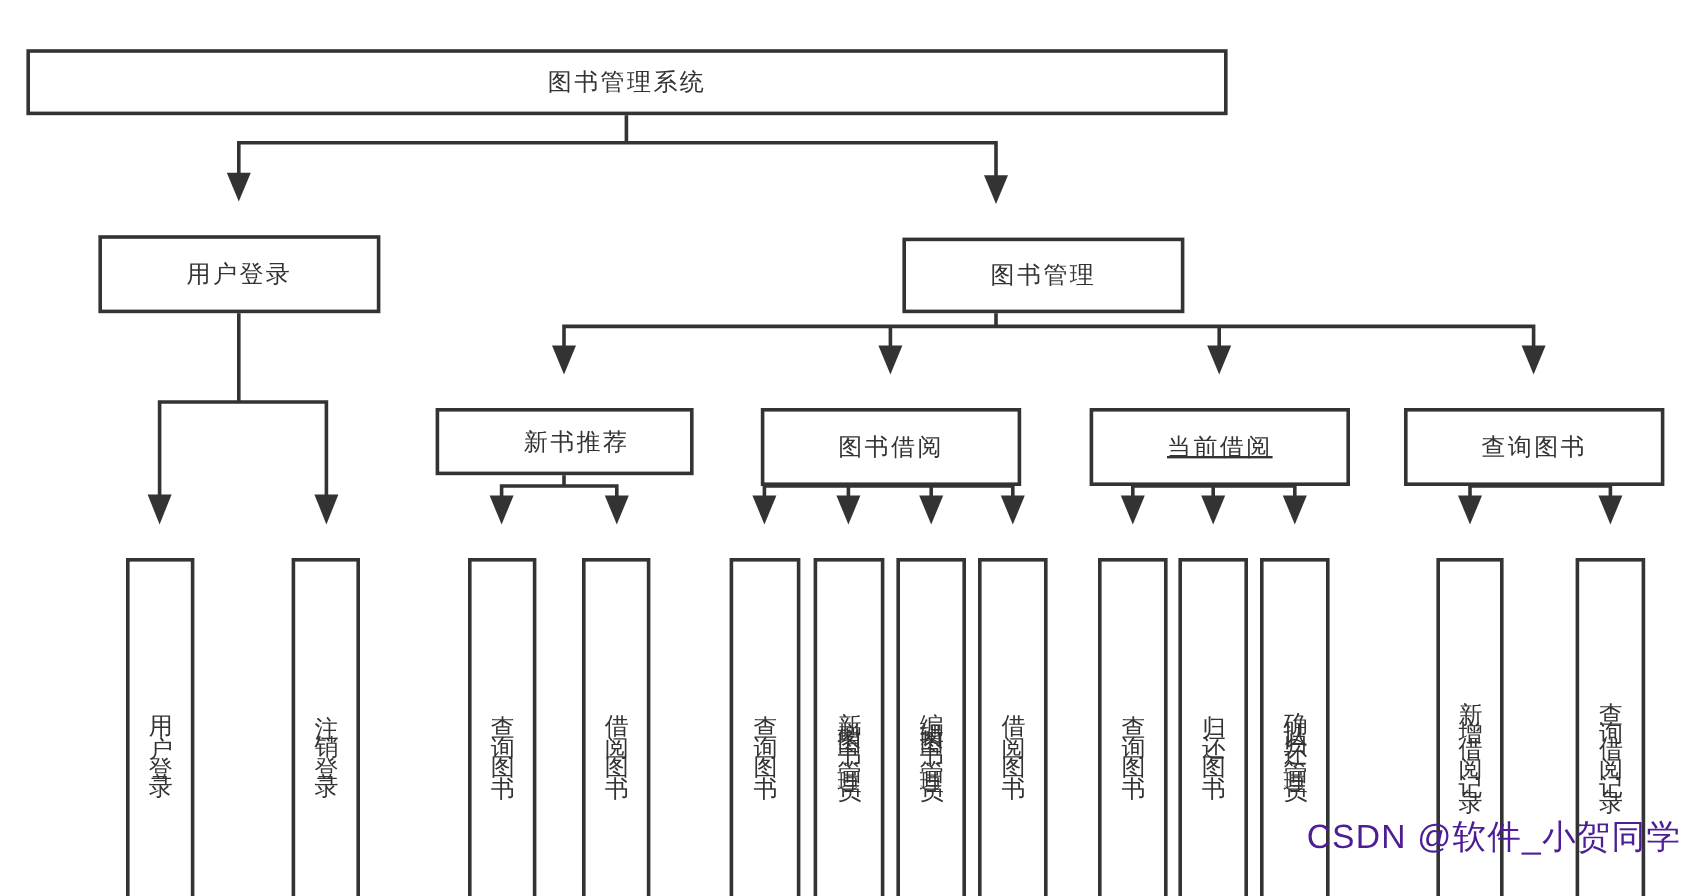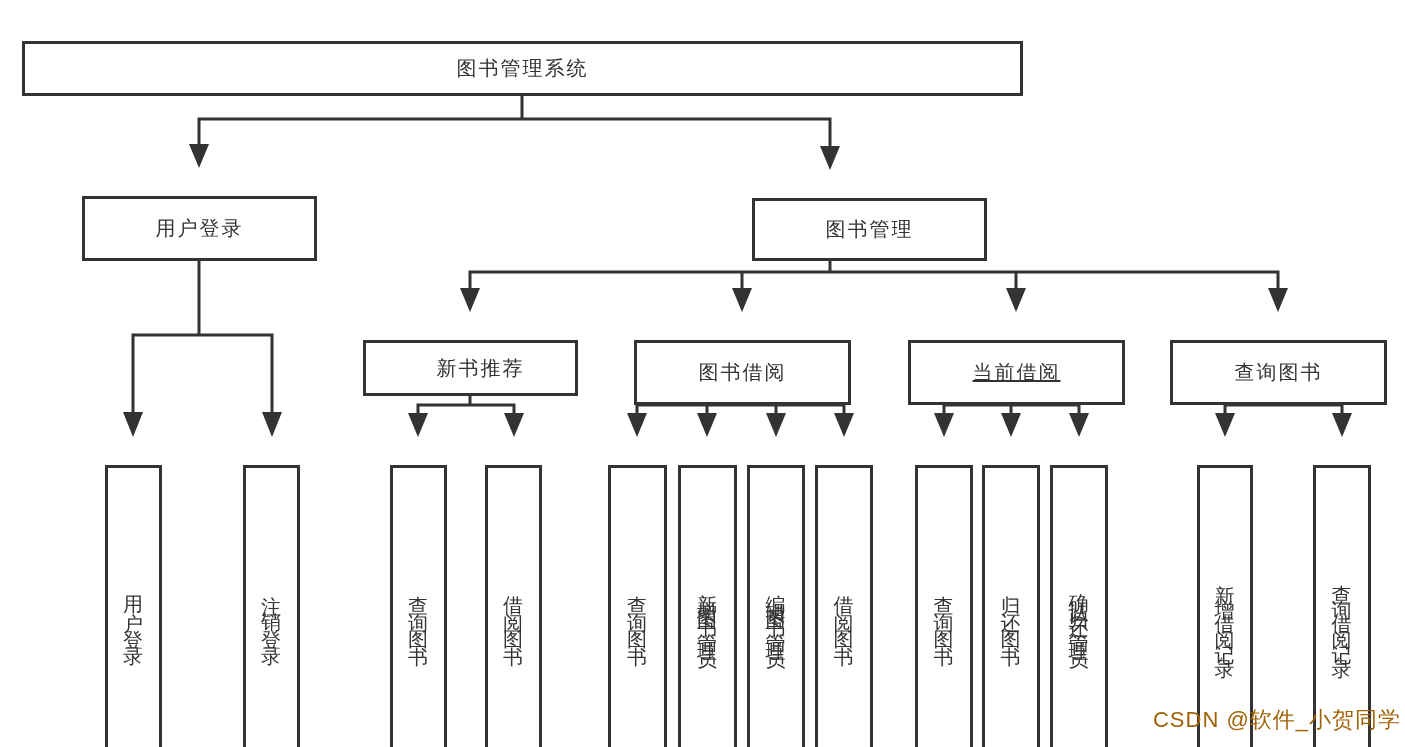--- a/index.html
+++ b/index.html
@@ -39,24 +39,24 @@
     font-size: 20px;
     line-height: 1.1;
     white-space: nowrap;
   }
   .ls4 span  { letter-spacing: 17px; }
   .ls6 span  { letter-spacing: 15px; }
   .ls9 span  { letter-spacing: 8px; }
   .watermark {
     position: absolute;
     right: 4px;
-    top: 705px;
-    font-size: 22px;
+    top: 679px;
+    font-size: 28px;
     letter-spacing: 1px;
-    color: #a16207;
+    color: #4c1d95;
     white-space: nowrap;
   }
 </style>
 </head>
 <body>
 
 <div class="stage">
 
   <svg class="wires" viewBox="0 0 1405 747" xmlns="http://www.w3.org/2000/svg">
     <g stroke="#333333" stroke-width="3" fill="none">

